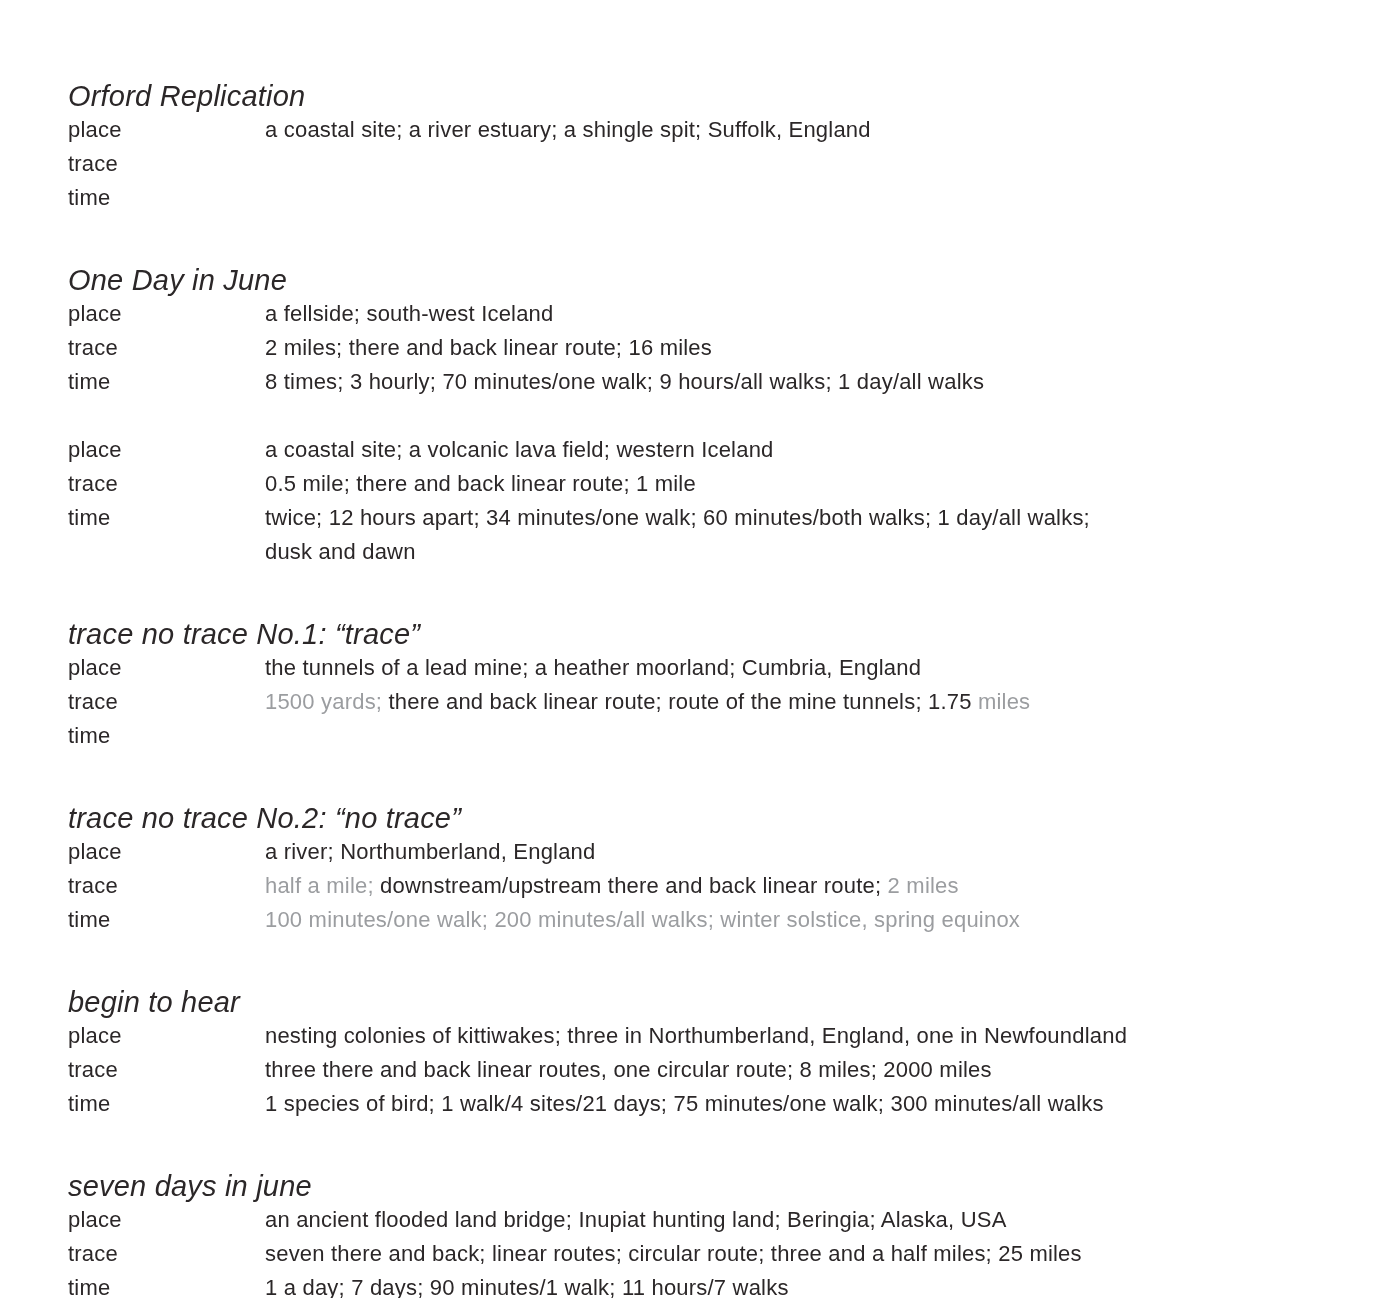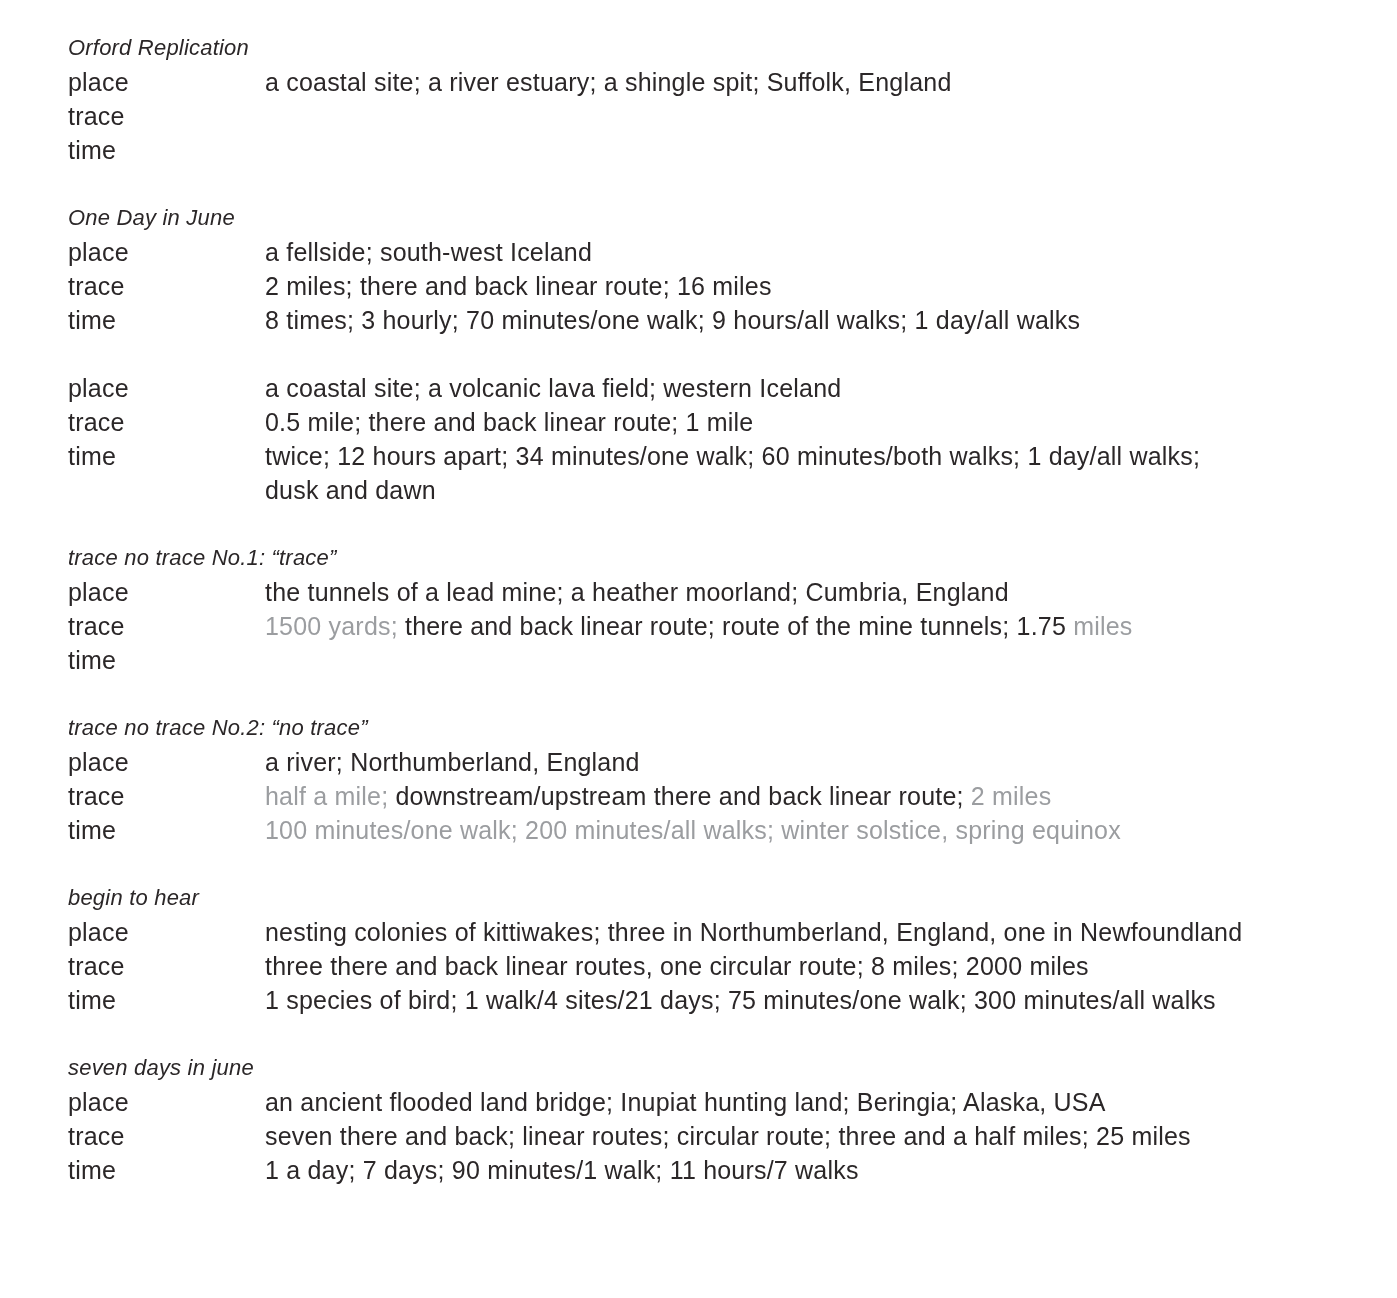--- a/index.html
+++ b/index.html
@@ -22,28 +22,29 @@
     box-sizing:border-box;
     width:100%;
     height:100%;
     padding:31px 18px 0 68px;
   }
   .entry{
     margin:0 0 34px 0;
   }
   .title{
     font-style:italic;
-    font-size:22px;
+    font-size:29px;
     line-height:34px;
     letter-spacing:0.2px;
+    margin-top:48px;
   }
   .row{
     display:grid;
     grid-template-columns:197px 1fr;
-    font-size:25px;
+    font-size:22px;
     line-height:34px;
   }
   .label{
     letter-spacing:0.2px;
   }
   .value{
     white-space:pre-wrap;
     letter-spacing:0.2px;
   }
   .seg.muted{

